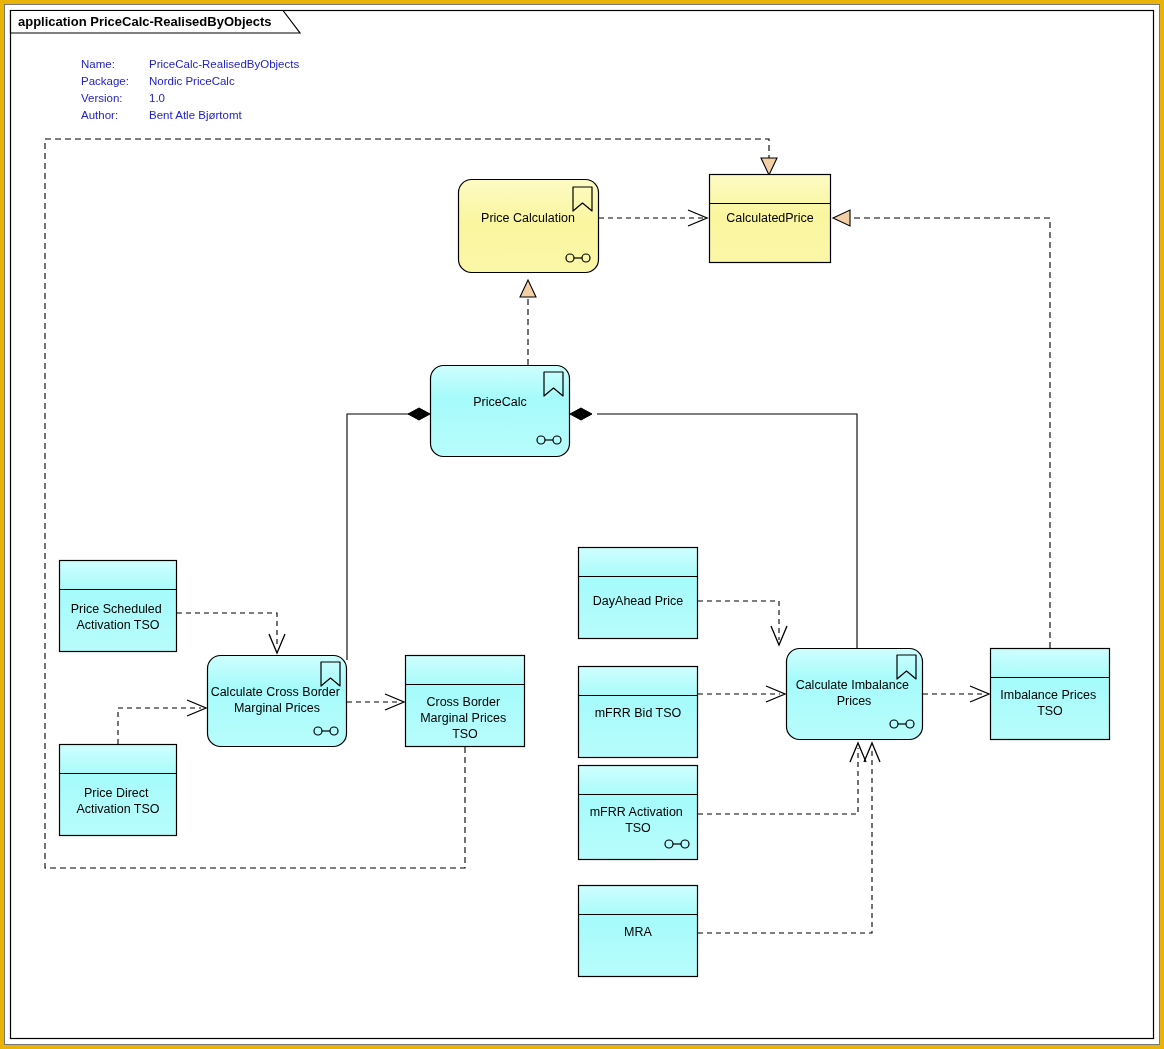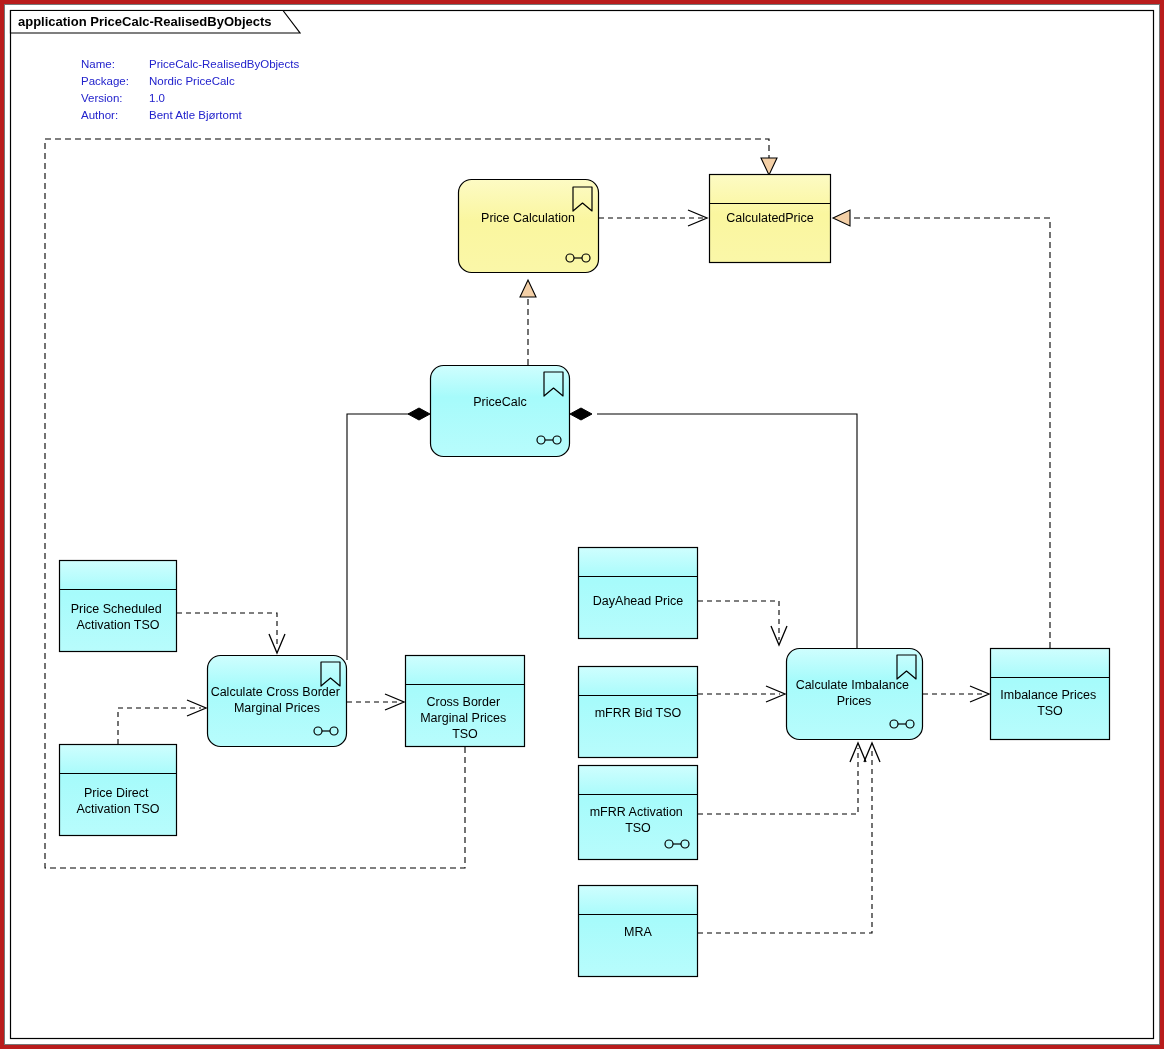--- a/index.html
+++ b/index.html
@@ -5,21 +5,21 @@
   html, body {
     margin: 0;
     padding: 0;
     background: #ffffff;
     font-family: "Liberation Sans", sans-serif;
   }
   #root {
     position: relative;
     width: 1164px;
     height: 1049px;
-    background: #b91c1c;
+    background: #eab308;
     overflow: hidden;
     text-align: center;
   }
   svg { display: block; }
   .dgm-text {
     font-family: "Liberation Sans", sans-serif;
     font-size: 12.5px;
     fill: #000000;
   }
   .frame-title {

